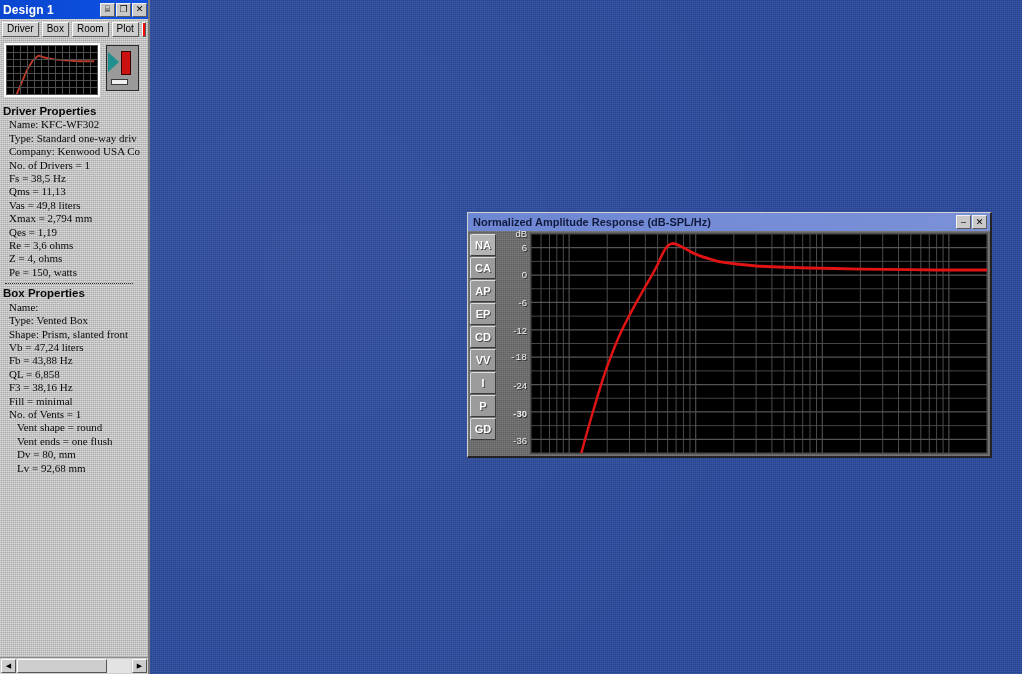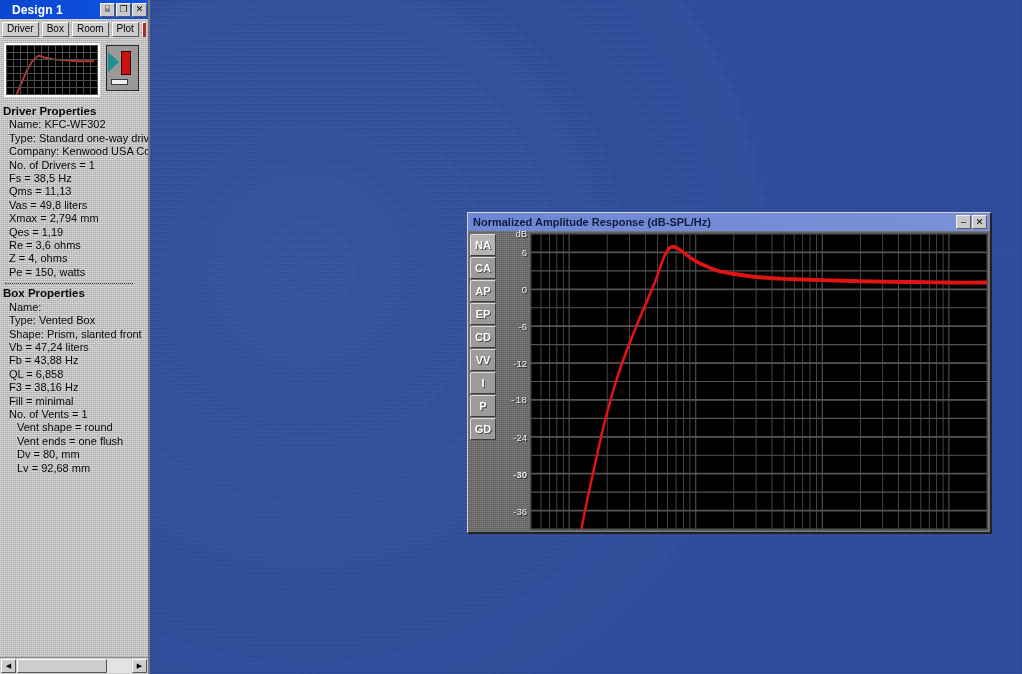--- a/index.html
+++ b/index.html
@@ -27,21 +27,21 @@
     background-image:
       repeating-linear-gradient(0deg, rgba(255,255,255,0.25) 0px, rgba(255,255,255,0.25) 1px, rgba(120,120,120,0.18) 1px, rgba(120,120,120,0.18) 2px),
       repeating-linear-gradient(90deg, rgba(255,255,255,0.18) 0px, rgba(255,255,255,0.18) 1px, rgba(120,120,120,0.14) 1px, rgba(120,120,120,0.14) 2px);
     border-right: 2px solid #7a7a7a;
     display: flex; flex-direction: column;
   }
   #design-titlebar {
     height: 19px;
     background: linear-gradient(90deg, #0a46d0 0%, #0d4ddb 55%, #1152e0 100%);
     display: flex; align-items: center;
-    padding-left: 12px;
+    padding-left: 3px;
     flex: none;
   }
   #design-titlebar .title-text {
     color: #ffffff;
     font-size: 12px;
     font-weight: bold;
     letter-spacing: 0.1px;
     flex: 1;
     white-space: nowrap;
     overflow: hidden;
@@ -141,20 +141,21 @@
     line-height: 13.4px;
   }
   .prop-head {
     font-weight: bold;
     font-size: 11.5px;
     white-space: nowrap;
   }
   .prop-line {
     white-space: nowrap;
     padding-left: 6px;
+    font-family: Liberation Serif, serif;
   }
   .prop-line.indent2 { padding-left: 14px; }
   .prop-divider {
     border-top: 1px dotted #333;
     margin: 4px 6px 3px 2px;
     height: 0;
   }
   #design-hscroll {
     height: 17px;
     flex: none;
@@ -186,21 +187,21 @@
     border-top: 1px solid #fdfdfd;
     border-left: 1px solid #fdfdfd;
     border-right: 1px solid #565656;
     border-bottom: 1px solid #565656;
   }
 
   
   #plot-window {
     position: absolute;
     left: 467px; top: 212px;
-    width: 525px; height: 322px;
+    width: 525px; height: 246px;
     background: #6b6b6b;
     border-top: 1px solid #cfcfcf;
     border-left: 1px solid #cfcfcf;
     border-right: 2px solid #232323;
     border-bottom: 2px solid #232323;
     display: flex; flex-direction: column;
   }
   #plot-titlebar {
     height: 18px;
     background: linear-gradient(90deg, #6e87d4 0%, #7a91d8 100%);

